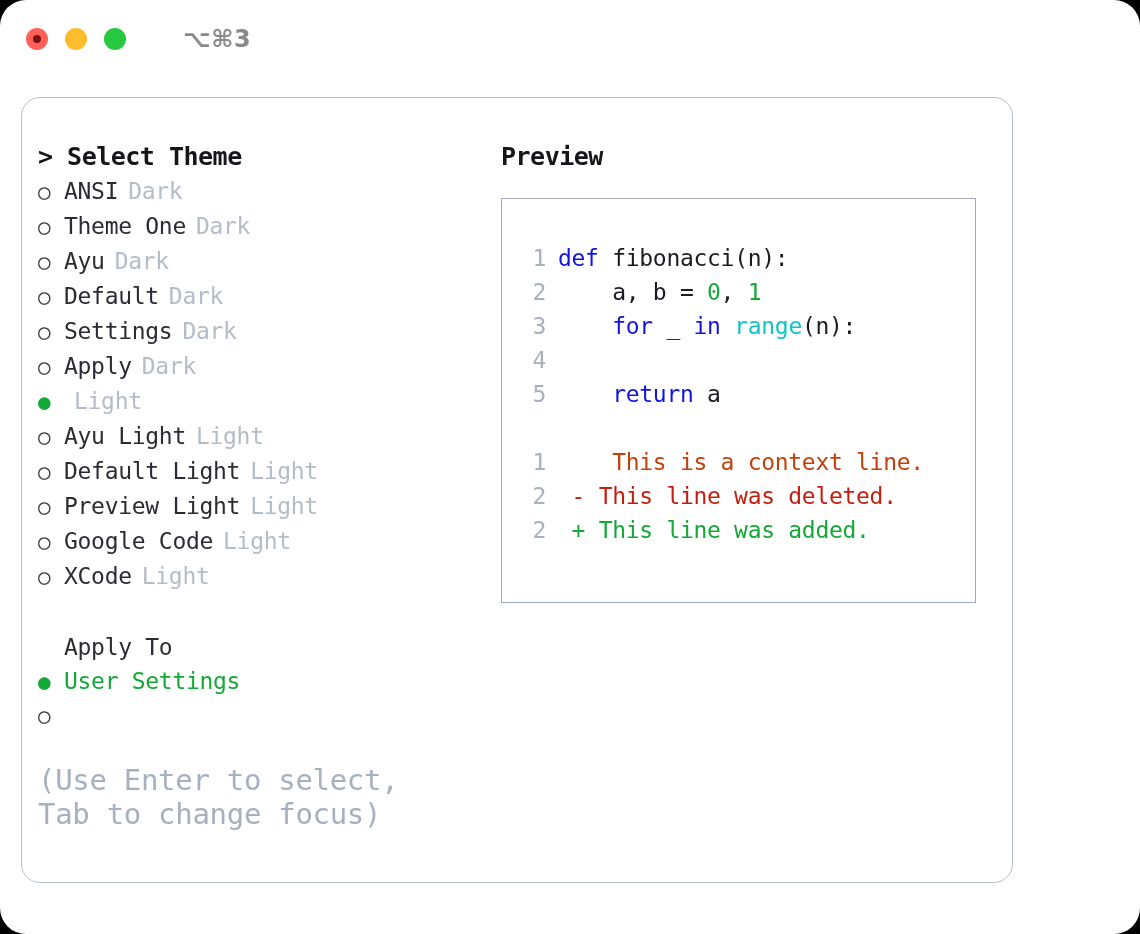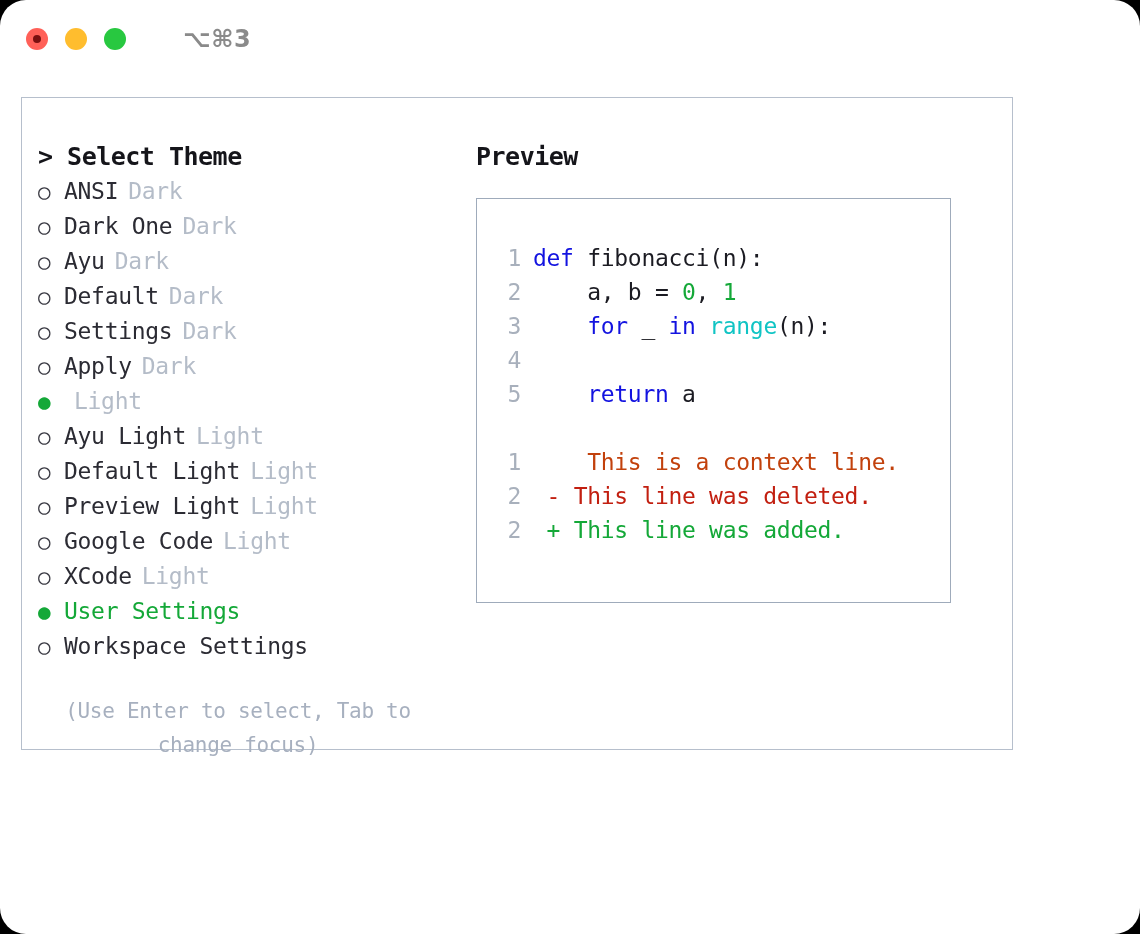--- a/index.html
+++ b/index.html
@@ -66,23 +66,23 @@
     line-height: 1;
     font-family: "DejaVu Sans", sans-serif;
   }
 
   
   .card {
     position: absolute;
     left: 21px;
     top: 97px;
     width: 992px;
-    height: 653px;
+    height: 786px;
     border: 1.6px solid #b6bfcc;
-    border-radius: 0;
+    border-radius: 19px;
     box-sizing: border-box;
     background: #ffffff;
   }
 
   .columns {
     position: absolute;
     left: 0; top: 0;
     width: 100%; height: 100%;
   }
 
@@ -130,32 +130,31 @@
     margin-top: 36px;
     font-size: 23px;
     color: #2b2b33;
     line-height: 34px;
     padding-left: 26px;
     white-space: pre;
     letter-spacing: -0.3px;
   }
   .hint {
     margin-top: 30px;
-    font-size: 21px;
+    font-size: 29px;
     color: #a7b0bf;
     line-height: 34px;
     width: 400px;
     letter-spacing: -0.3px;
-    text-align: center;
   }
 
   
   .right-col {
     position: absolute;
-    left: 454px;
+    left: 479px;
     top: 42px;
     width: 490px;
   }
   .preview-title {
     font-size: 25px;
     font-weight: bold;
     color: #15151a;
     line-height: 34px;
     letter-spacing: -0.5px;
   }
@@ -206,36 +205,37 @@
     <div class="shortcut">⌥⌘3</div>
   </div>
 
   <div class="card">
     <div class="columns">
 
       <div class="left-col">
         <div class="section-header">&gt; Select Theme</div>
         <div class="opt-list" id="theme-list">
             <div class="opt"><span class="bullet">○</span><span class="opt-label">ANSI</span><span class="opt-tag">Dark</span></div>
-            <div class="opt"><span class="bullet">○</span><span class="opt-label">Dark One</span><span class="opt-tag">Dark</span></div>
+            <div class="opt"><span class="bullet">○</span><span class="opt-label">Theme One</span><span class="opt-tag">Dark</span></div>
             <div class="opt"><span class="bullet">○</span><span class="opt-label">Ayu</span><span class="opt-tag">Dark</span></div>
             <div class="opt"><span class="bullet">○</span><span class="opt-label">Default</span><span class="opt-tag">Dark</span></div>
             <div class="opt"><span class="bullet">○</span><span class="opt-label">Settings</span><span class="opt-tag">Dark</span></div>
             <div class="opt"><span class="bullet">○</span><span class="opt-label">Apply</span><span class="opt-tag">Dark</span></div>
             <div class="opt selected"><span class="bullet">●</span><span class="opt-tag">Light</span></div>
             <div class="opt"><span class="bullet">○</span><span class="opt-label">Ayu Light</span><span class="opt-tag">Light</span></div>
             <div class="opt"><span class="bullet">○</span><span class="opt-label">Default Light</span><span class="opt-tag">Light</span></div>
             <div class="opt"><span class="bullet">○</span><span class="opt-label">Preview Light</span><span class="opt-tag">Light</span></div>
             <div class="opt"><span class="bullet">○</span><span class="opt-label">Google Code</span><span class="opt-tag">Light</span></div>
             <div class="opt"><span class="bullet">○</span><span class="opt-label">XCode</span><span class="opt-tag">Light</span></div>
           </div>
 
+        <div class="apply-header">Apply To</div>
         <div class="opt-list" id="apply-list">
             <div class="opt selected"><span class="bullet">●</span><span class="opt-label">User Settings</span></div>
-            <div class="opt"><span class="bullet">○</span><span class="opt-label">Workspace Settings</span></div>
+            <div class="opt"><span class="bullet">○</span></div>
           </div>
 
         <div class="hint">(Use Enter to select, Tab to change focus)</div>
       </div>
 
       <div class="right-col">
         <div class="preview-title">Preview</div>
         <div class="preview-box">
           <div id="code-block">
               <div class="code-line"><span class="lnum">1</span><span class="code-text"><span class="kw">def</span><span> fibonacci(n):</span></span></div>

